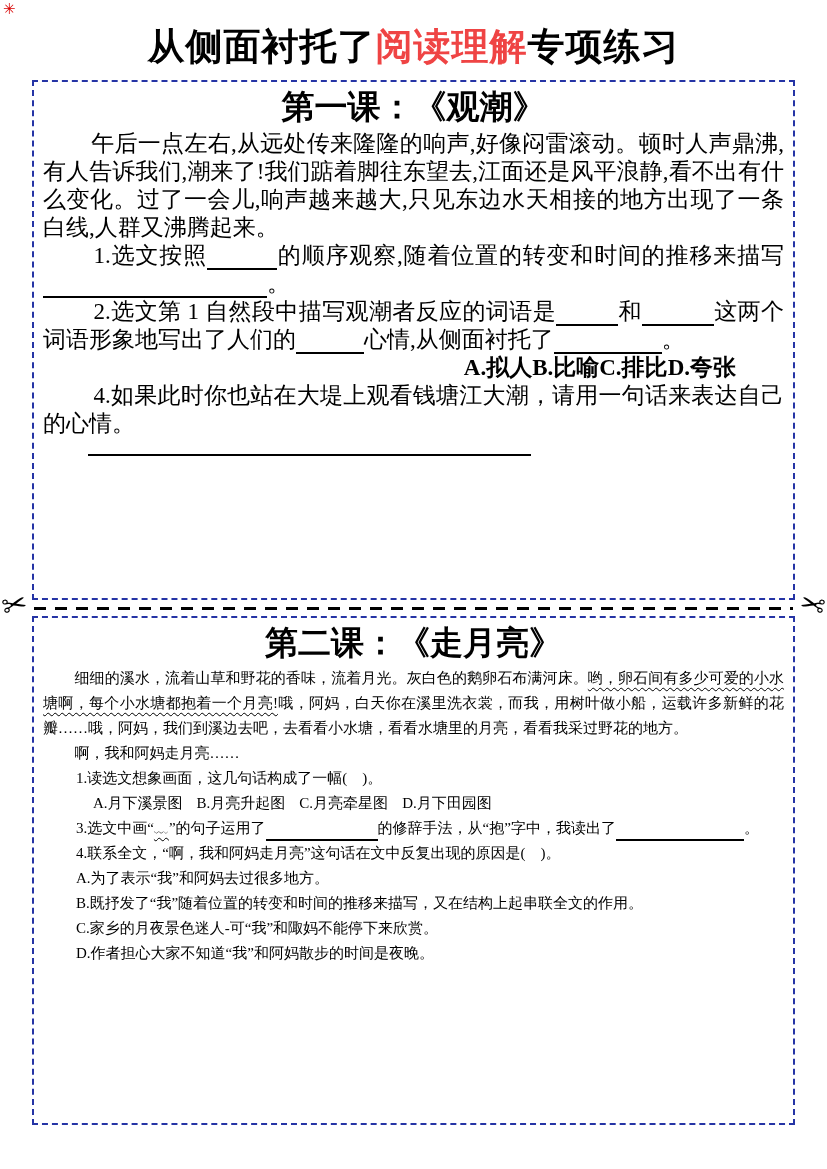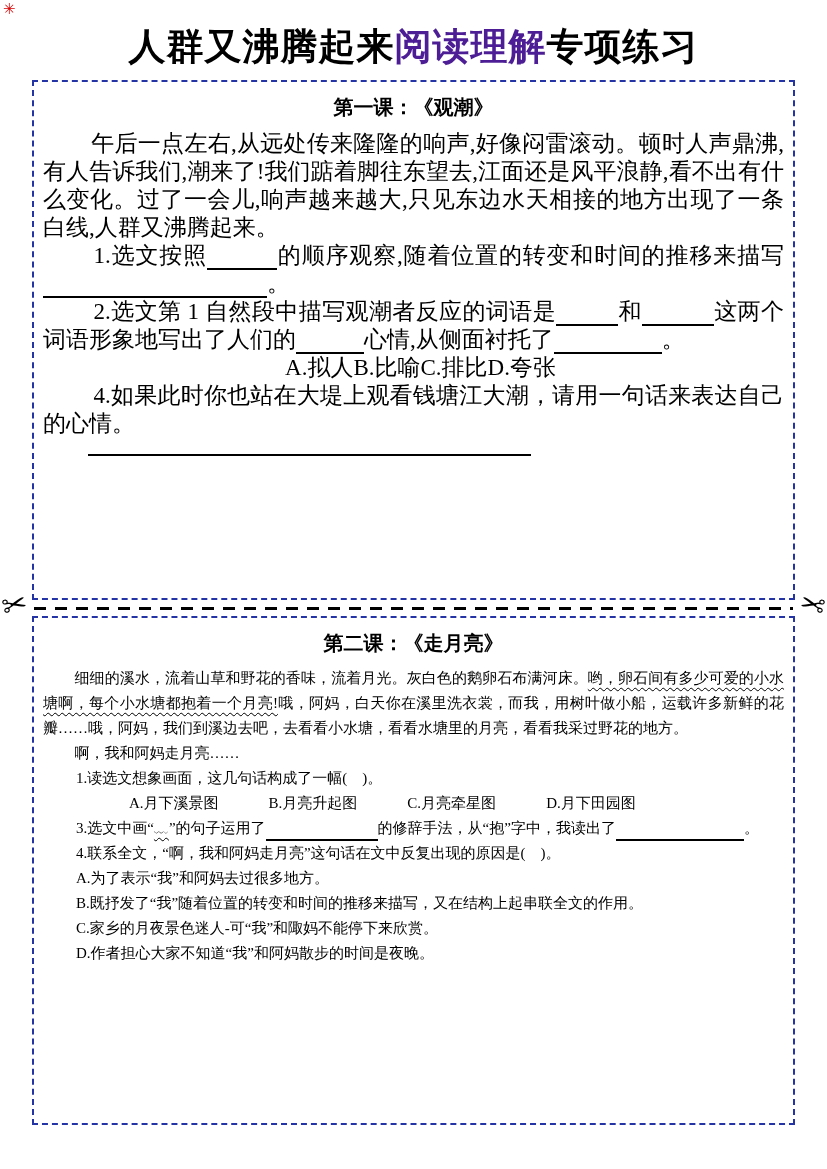--- a/index.html
+++ b/index.html
@@ -6,66 +6,66 @@
   body{
     width:827px;height:1169px;position:relative;overflow:hidden;
     font-family:"Liberation Serif","DejaVu Serif",serif;
     color:#000;
   }
   .corner-mark{position:absolute;top:2px;left:3px;font-size:15px;line-height:1;color:#d80000;}
   .page-title{
     text-align:center;padding-top:24px;margin:0 0 10px 0;
     font-size:37px;font-weight:bold;letter-spacing:1px;line-height:46px;
   }
-  .page-title .hl{color:#4c1d95;}
+  .page-title .hl{color:#ef4444;}
   .box{
     box-sizing:border-box;
     margin:0 32px;width:763px;
     border:2px dashed #2534a5;
     padding:4px 9px 6px 9px;
     overflow:hidden;
   }
   .box1{height:520px;}
   .box2{height:509px;}
   .section-heading{
-    text-align:center;font-size:20px;font-weight:bold;
+    text-align:center;font-size:33px;font-weight:bold;
     margin:2px 0 4px 0;line-height:38px;
   }
   
   .s1 .para,.s1 .q,.s1 .opts{font-size:23px;line-height:28px;margin:0;text-align:justify;}
   
   .s2 .para,.s2 .q,.s2 .opts,.s2 .choice{font-size:15px;line-height:25px;margin:0;text-align:justify;}
   .para{text-indent:2.1em;}
   .q,.choice{text-indent:2.2em;font-weight:normal;}
   .u{text-decoration:underline;text-underline-offset:5px;text-decoration-thickness:1.5px;}
   .wavy{text-decoration:underline wavy;text-decoration-thickness:1px;text-underline-offset:4px;}
   .blank{
     display:inline-block;height:1.02em;vertical-align:bottom;
     border-bottom:2px solid #000;
   }
-  .opts1{display:flex;justify-content:center;padding:0 48px 0 62px;text-indent:0;font-weight:normal;}
+  .opts1{display:flex;justify-content:flex-end;padding:0 48px 0 62px;text-indent:0;font-weight:bold;}
   .opts2{padding-left:50px;text-indent:0;font-weight:normal;}
-  .opts2 span{margin-right:14px;margin-left:36px;}
+  .opts2 span{margin-right:14px;}
   .answer-line{width:443px;margin:16px 0 0 45px;border-top:2px solid #000;height:0;}
   
   .cut-strip{position:relative;height:16px;margin:0 32px;}
   .cut-line{
     position:absolute;left:2px;right:2px;top:7px;height:3px;
     background:repeating-linear-gradient(90deg,#000 0 12px,transparent 12px 21px);
   }
   .scissors{position:absolute;font-size:30px;line-height:1;color:#000;top:-10px;}
   .scissors.left{left:-30px;transform:rotate(-14deg);}
   .scissors.right{right:-30px;transform:scaleX(-1) rotate(-14deg);}
 </style>
 </head>
 <body>
 
 <span class="corner-mark">✳</span>
 
-<h1 class="page-title"><span>人群又沸腾起来</span><span class="hl">阅读理解</span><span>专项练习</span></h1>
+<h1 class="page-title"><span>从侧面衬托了</span><span class="hl">阅读理解</span><span>专项练习</span></h1>
 
 <div class="box box1 s1">
   <h2 class="section-heading">第一课：《观潮》</h2>
 
   <p class="para"><span>午后一点左右,从远处传来隆隆的响声,好像闷雷滚动。顿时人声鼎沸,有人告诉我们,潮来了!我们踮着脚往东望去,江面还是风平浪静,看不出有什么变化。过了一会儿,响声越来越大,只见东边水天相接的地方出现了一条白线,人群又沸腾起来。</span></p>
 
 
   <p class="q"><span>1.选文按照</span><span class="blank" style="width:70px"></span><span>的顺序观察,随着位置的转变和时间的推移来描写</span><span class="blank" style="width:224px"></span><span>。</span></p>
 
   <p class="q"><span>2.选文第 1 自然段中描写观潮者反应的词语是</span><span class="blank" style="width:62px"></span><span>和</span><span class="blank" style="width:72px"></span><span>这两个词语形象地写出了人们的</span><span class="blank" style="width:68px"></span><span>心情,从侧面衬托了</span><span class="blank" style="width:108px"></span><span>。</span></p>

